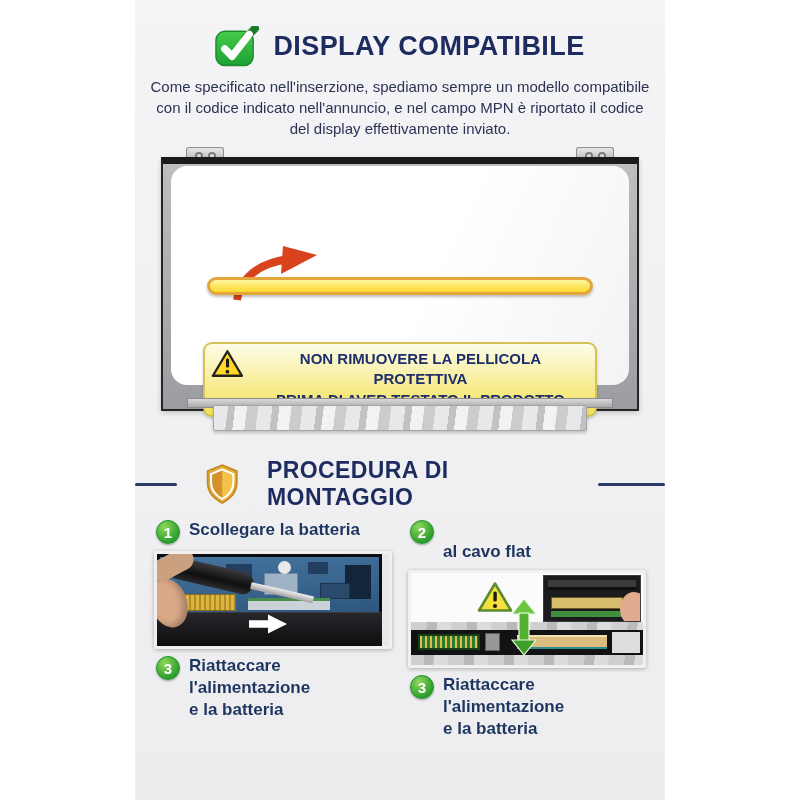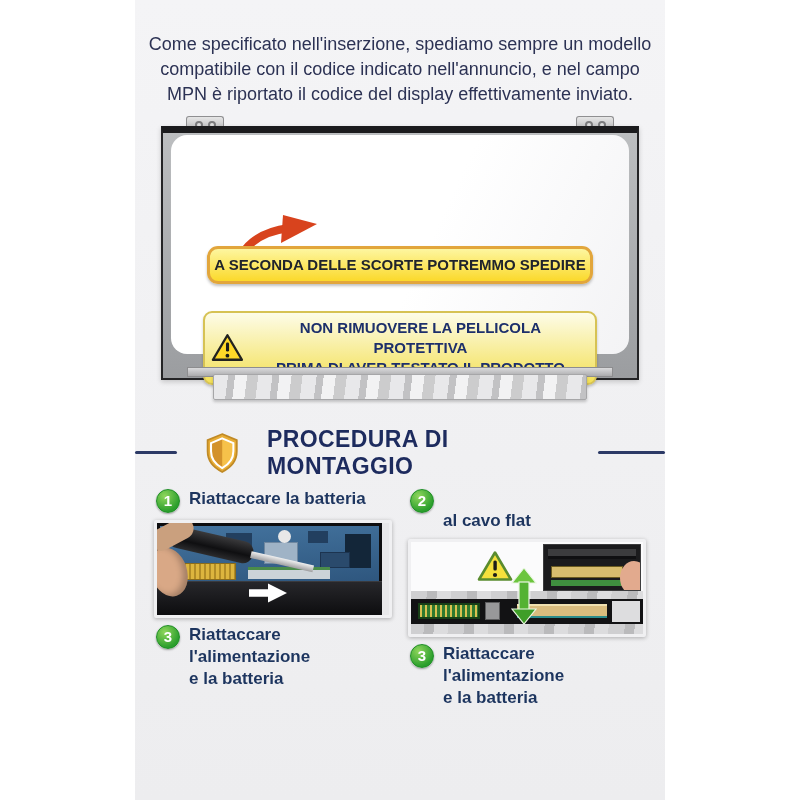--- a/index.html
+++ b/index.html
@@ -12,21 +12,21 @@
   .col {
     width:530px; height:800px; margin:0 auto;
     background:linear-gradient(#f4f4f6, #ededef);
     padding-top:24px;
   }
   
   .hdr { display:flex; justify-content:center; align-items:center; gap:13px; height:44px; }
   .title { margin:0; font-size:27px; font-weight:bold; color:#1d2b5e; letter-spacing:.4px; }
   .intro {
     width:508px; margin:8px auto 0; text-align:center;
-    font-size:18px; line-height:1.4; font-weight:500; color:#2c3254;
+    font-size:15px; line-height:1.4; font-weight:500; color:#2c3254;
   }
   
   .laptop { position:relative; width:478px; height:292px; margin:8px auto 0; }
   .hinge {
     position:absolute; top:0; width:38px; height:17px;
     background:linear-gradient(#e6e6e6,#b0b0b2);
     border:1px solid #8f8f91; border-bottom:none; border-radius:3px 3px 0 0;
     display:flex; justify-content:center; align-items:center; gap:5px;
   }
   .hinge.l { left:25px; } .hinge.r { right:25px; }
@@ -58,21 +58,21 @@
     background:linear-gradient(#fdf6a0,#fbd92b);
     border:3px solid #e2a63c; border-radius:11px;
     padding:6px 4px; text-align:center;
     box-shadow:0 2px 3px rgba(0,0,0,.25);
   }
   .b1line { font-size:15px; font-weight:700; color:#20242c; line-height:1.35; }
   .banner2 {
     position:absolute; left:40px; right:40px; top:178px;
     background:linear-gradient(#fdfce8,#f3e056);
     border:2px solid #d6c254; border-radius:9px;
-    padding:5px 6px; display:flex; align-items:center; justify-content:center; gap:8px;
+    padding:5px 6px; display:flex; justify-content:center; gap:8px;
     box-shadow:0 2px 3px rgba(0,0,0,.2);
   }
   .b2text { text-align:center; }
   .b2line { font-size:15px; font-weight:800; color:#1d2f6b; line-height:1.35; }
   
   .proc { display:flex; align-items:center; justify-content:center; gap:28px; margin-top:22px; height:46px; }
   .pline { display:block; height:3px; width:46px; background:#2c3a66; border-radius:2px; }
   .pline.long { width:74px; }
   .proc h2 { margin:0; font-size:23px; font-weight:bold; color:#1d2b5e; letter-spacing:.4px; }
   
@@ -140,20 +140,34 @@
   .tape { position:absolute; left:106px; right:36px; top:5px; height:14px;
           background:#d9bc7e; border-top:2px solid #efe0b0; border-bottom:2px solid #2c8c8c; }
   .foilbit { position:absolute; right:3px; top:2px; width:28px; height:21px; background:#dddddf; }
   .garrow { position:absolute; left:100px; top:26px; }
 </style>
 </head>
 <body>
 
 <div class="col">
 
+  <div class="hdr">
+    <svg width="45" height="41" viewBox="0 0 46 41">
+      <defs>
+        <linearGradient id="gchk" x1="0" y1="0" x2="0" y2="1">
+          <stop offset="0" stop-color="#45cc49"></stop>
+            <stop offset="1" stop-color="#1da035"></stop>
+        </linearGradient>
+      </defs>
+      <rect x="1" y="5" width="38" height="35" rx="9" fill="url(#gchk)" stroke="#1c8c2e" stroke-width="1.5"></rect>
+      <path d="M31 12 L41 2" fill="none" stroke="#1d7d27" stroke-width="8" stroke-linecap="round"></path>
+      <path d="M10 23 L17.5 30.5 L35 8" fill="none" stroke="#ffffff" stroke-width="7.5" stroke-linecap="round" stroke-linejoin="round"></path>
+    </svg>
+    <h1 class="title">DISPLAY COMPATIBILE</h1>
+  </div>
 
   <p class="intro">Come specificato nell'inserzione, spediamo sempre un modello compatibile con il codice indicato nell'annuncio, e nel campo MPN è riportato il codice del display effettivamente inviato.</p>
 
   <div class="laptop">
     <div class="hinge l">
         <i></i>
         <i></i>
       </div>
     <div class="hinge r">
         <i></i>
@@ -162,21 +176,20 @@
 
     <div class="panel-body">
       <div class="screen"></div>
 
       <svg class="redarrow" width="112" height="56" viewBox="0 0 112 56">
         <path d="M14 54 C 17 33, 35 17, 66 13" fill="none" stroke="#d8431d" stroke-width="8"></path>
         <polygon points="58,28 94,9 60,0" fill="#d8431d"></polygon>
       </svg>
 
       <div class="banner1">
-        <div class="b1line">A SECONDA DELLE SCORTE POTREMMO SPEDIRE</div>
       </div>
 
       <div class="banner2">
         <svg width="33" height="29" viewBox="0 0 36 32">
           <path d="M18 2.5 L34 29.5 H2 Z" fill="#ffd828" stroke="#22221f" stroke-width="2.6" stroke-linejoin="round"></path>
           <rect x="16.4" y="10.5" width="3.4" height="10" rx="1.5" fill="#1c1c1a"></rect>
           <circle cx="18" cy="25" r="2.1" fill="#1c1c1a"></circle>
         </svg>
         <div class="b2text">
           <div class="b2line">NON RIMUOVERE LA PELLICOLA PROTETTIVA</div>
@@ -201,21 +214,21 @@
     <h2>PROCEDURA DI MONTAGGIO</h2>
     <span class="pline long"></span>
   </div>
 
   <div class="grid">
 
     <div class="gcol">
       <div class="step">
         <span class="badge">1</span>
         <span class="step-text">
-          <span>Riattaccare la batteria</span><br>
+          <span>Scollegare la batteria</span><br>
         </span>
       </div>
 
       <div class="shot shot1">
         <div class="pcb">
           <i class="c1"></i>
           <i class="c2"></i>
           <i class="c3"></i>
           <i class="c4"></i>
           <i class="c5"></i>

